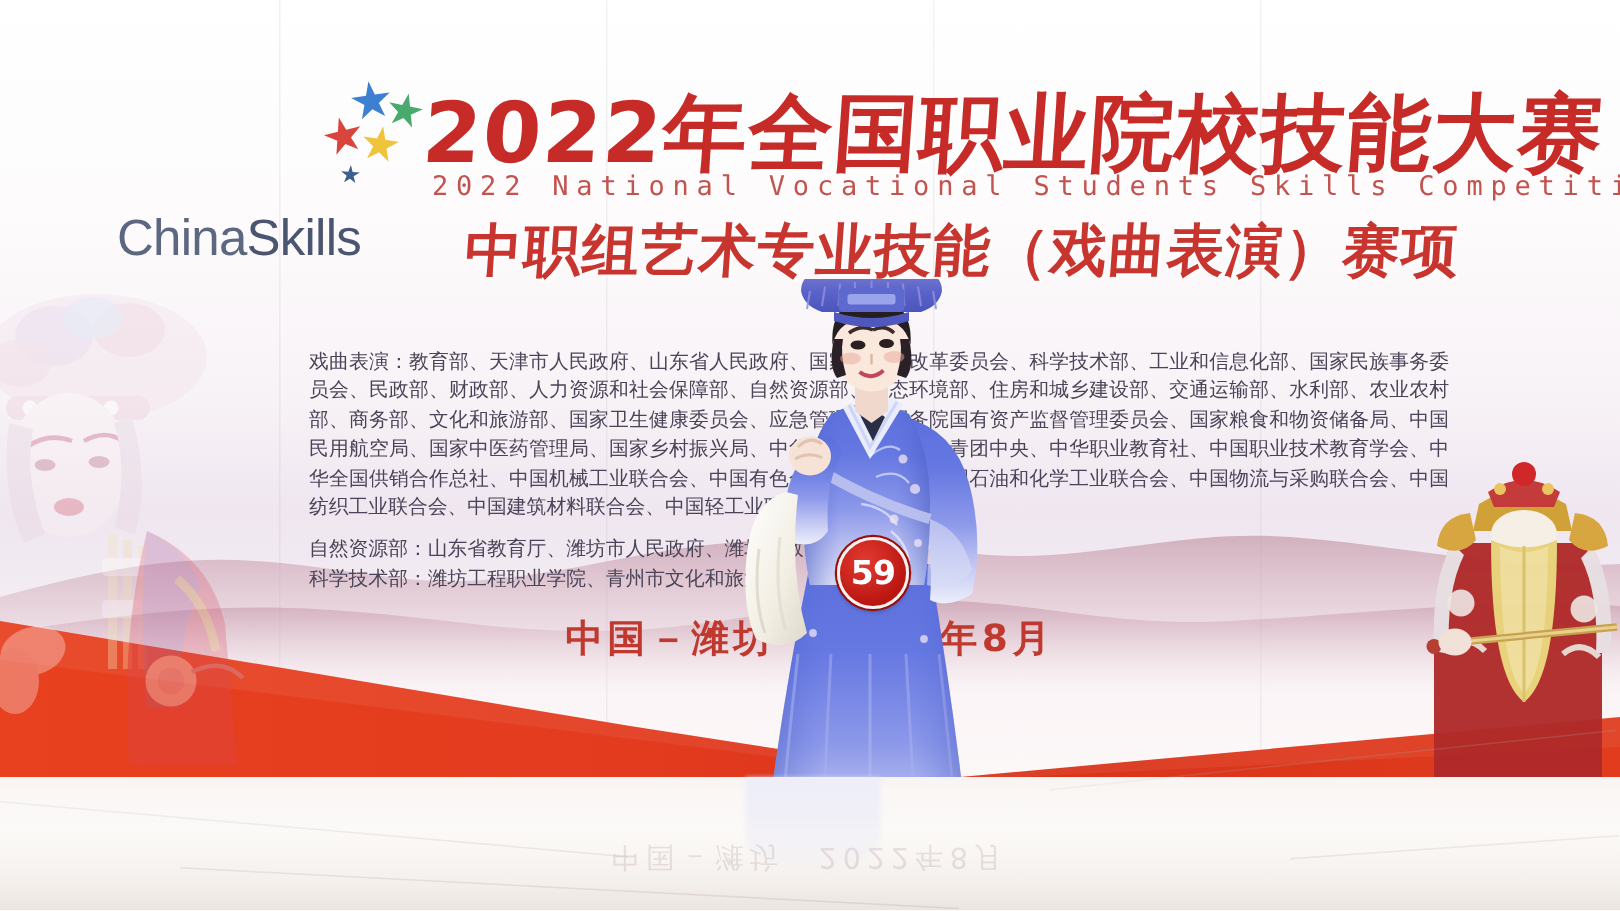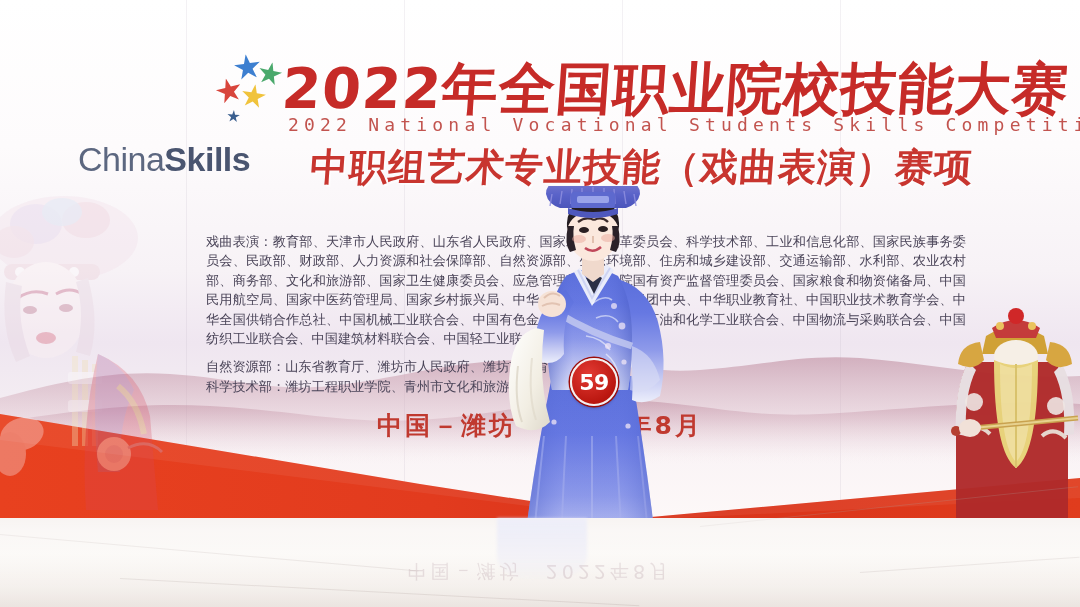--- a/index.html
+++ b/index.html
@@ -133,21 +133,21 @@
   .logo-text {
     position: absolute;
     left: 0;
     top: 88px;
     font-size: 34px;
     letter-spacing: -0.5px;
     color: #5c6780;
     font-family: "Liberation Sans", sans-serif;
     white-space: nowrap;
   }
-  .logo-text .b { font-weight: bold; color: #4a5570; }
+  .logo-text .b { font-weight: normal; color: #4a5570; }
 
   
   .title-main {
     position: absolute;
     left: 282px;
     top: 52px;
     width: 740px;
     font-size: 56px;
     font-weight: bold;
     color: #c62b28;
@@ -223,21 +223,21 @@
     opacity: 0.62;
   }
   .decor-right {
     left: 950px; top: 292px; width: 130px; height: 228px;
     opacity: 0.96;
   }
 
   
   .performer {
     position: absolute;
-    left: 482px;
+    left: 470px;
     top: 186px;
     width: 240px;
     height: 412px;
   }
   .badge {
     position: absolute;
     left: 88px;
     top: 172px;
     width: 44px;
     height: 44px;

